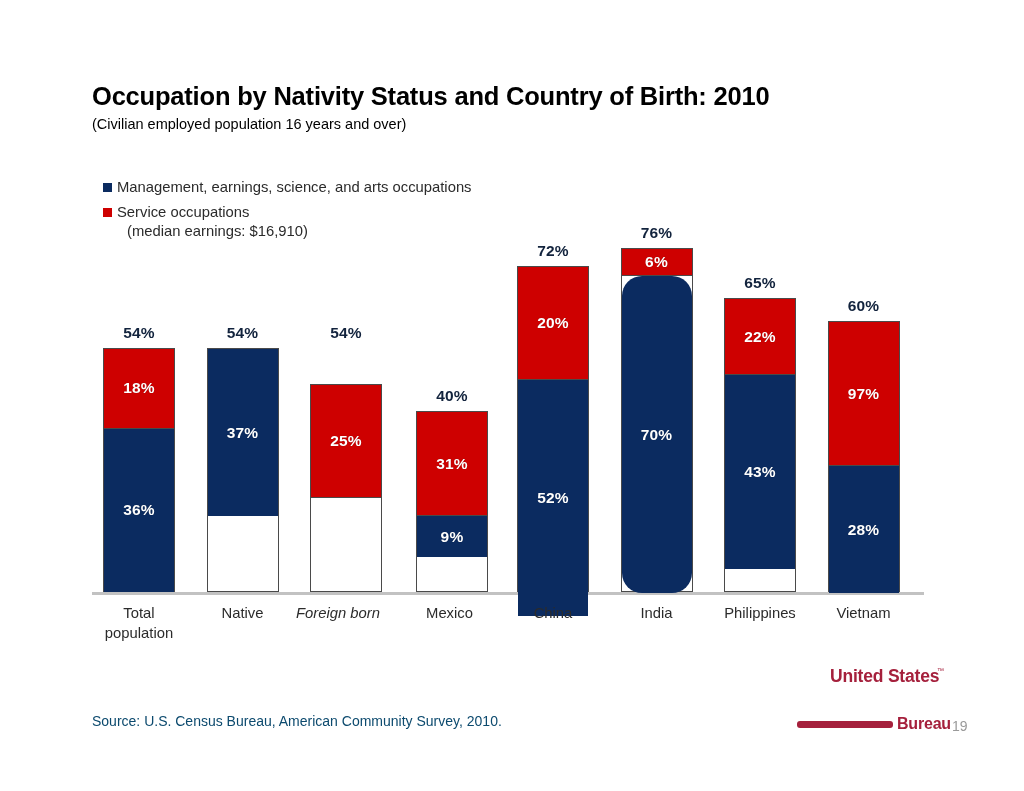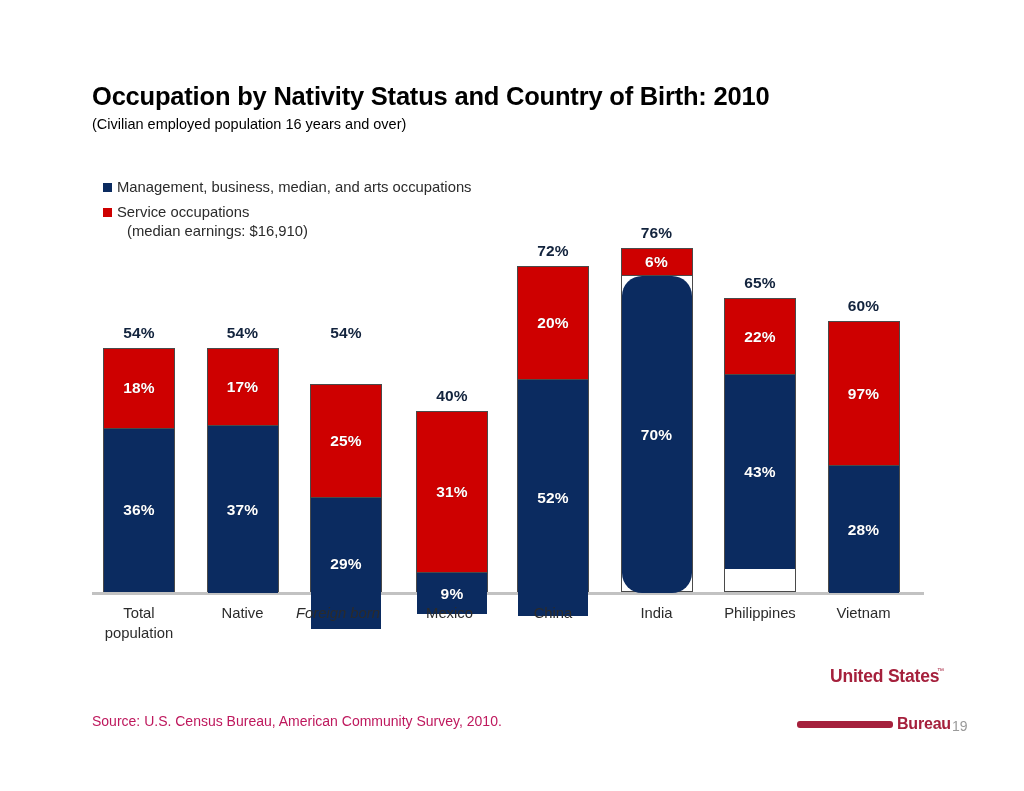--- a/index.html
+++ b/index.html
@@ -139,21 +139,21 @@
     color: #2b2b2b;
     line-height: 1.32;
   }
 
   
   #source-note {
     position: absolute;
     left: 92px;
     top: 713px;
     font-size: 14px;
-    color: #be185d;
+    color: #0c4a6e;
     white-space: nowrap;
   }
   #page-number {
     position: absolute;
     left: 952px;
     top: 718px;
     font-size: 14px;
     color: #9a9a9a;
   }
 
@@ -218,21 +218,21 @@
 
 <div id="title-block">
   <div id="slide-title">Occupation by Nativity Status and Country of Birth: 2010</div>
   <div id="slide-subtitle">(Civilian employed population 16 years and over)</div>
 </div>
 
 <div id="legend">
   <div class="legend-row">
     <span class="legend-swatch" style="background:#0B2B60;"></span>
     <span class="legend-text">
-      <span>Management, business, median, and arts occupations</span>
+      <span>Management, earnings, science, and arts occupations</span>
     </span>
   </div>
   <div class="legend-row">
     <span class="legend-swatch" style="background:#CE0000;"></span>
     <span class="legend-text">
       <span>Service occupations</span>
       <span class="sub">(median earnings: $16,910)</span>
     </span>
   </div>
 </div>
@@ -248,43 +248,37 @@
             <span class="seg-label">18%</span>
           </div>
           <div class="seg seg-blue" style="height: 162.9px;">
             <span class="seg-label">36%</span>
           </div>
         </div>
       </div>
       <div class="bar-group" style="left: 114.5px;">
         <div class="bar-total" style="bottom: 250.35px;">54%</div>
         <div class="bar-stack" style="height: 244.35px;">
-          <div class="seg seg-red seg-divider" style="height: 76.925px;">
-            <span class="seg-label">17%</span>
-          </div>
           <div class="seg seg-blue" style="height: 167.425px;">
             <span class="seg-label">37%</span>
           </div>
         </div>
       </div>
       <div class="bar-group" style="left: 218px;">
         <div class="bar-total" style="bottom: 250.35px;">54%</div>
         <div class="bar-stack" style="height: 208px;">
           <div class="seg seg-red seg-divider" style="height: 113.125px;">
             <span class="seg-label">25%</span>
           </div>
-          <div class="seg seg-blue" style="height: 131.225px;">
-            <span class="seg-label">29%</span>
-          </div>
         </div>
       </div>
       <div class="bar-group" style="left: 324px;">
         <div class="bar-total" style="bottom: 187px;">40%</div>
         <div class="bar-stack" style="height: 181px;">
-          <div class="seg seg-red seg-divider" style="height: 161px;">
+          <div class="seg seg-red seg-divider" style="height: 104px;">
             <span class="seg-label">31%</span>
           </div>
           <div class="seg seg-blue" style="height: 40.725px;">
             <span class="seg-label">9%</span>
           </div>
         </div>
       </div>
       <div class="bar-group" style="left: 425px;">
         <div class="bar-total" style="bottom: 331.8px;">72%</div>
         <div class="bar-stack" style="height: 325.8px;">

